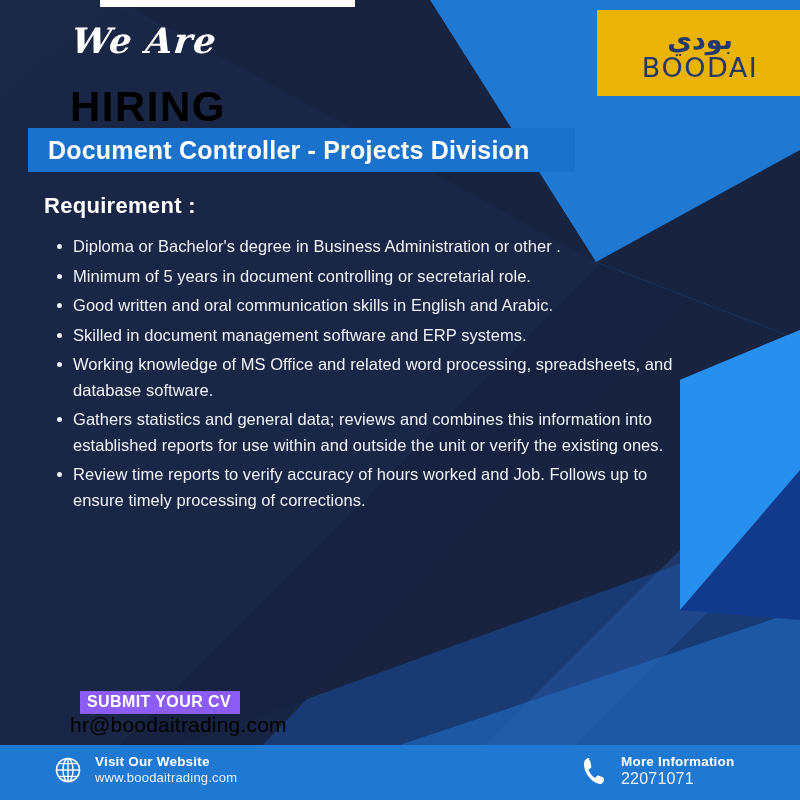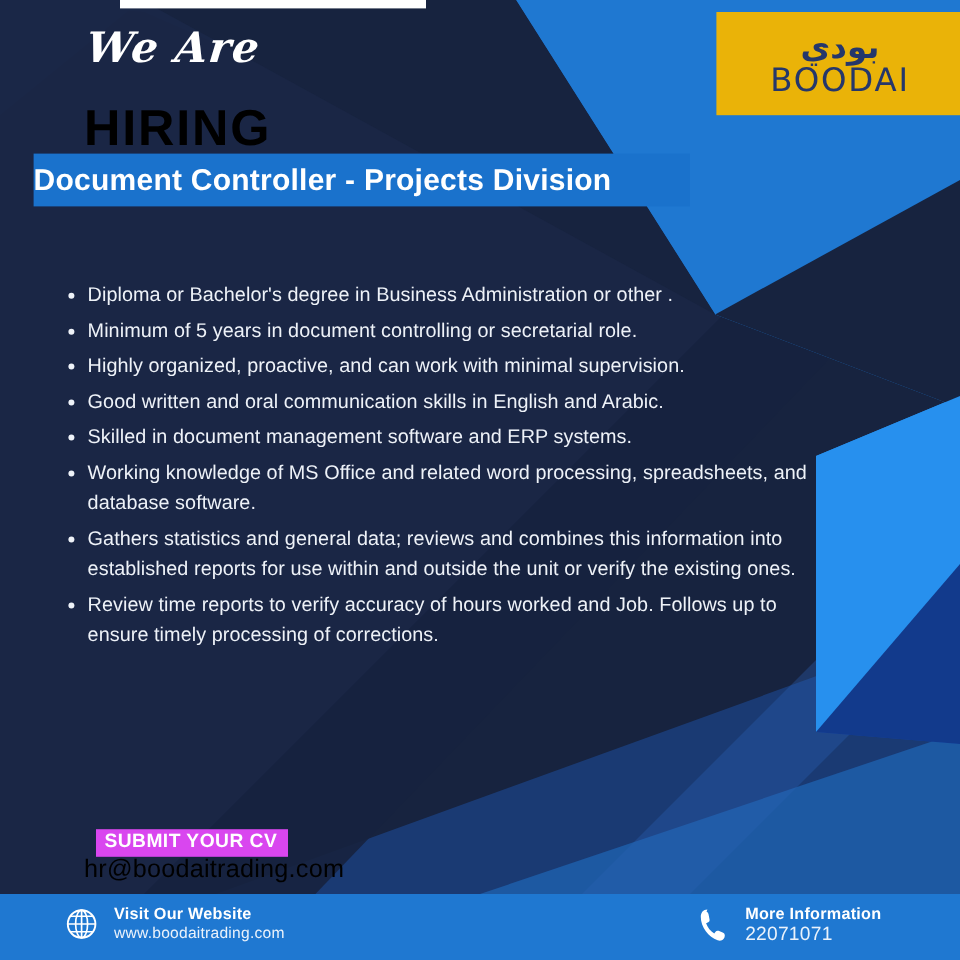--- a/index.html
+++ b/index.html
@@ -71,21 +71,21 @@
   
   .title-banner {
     position:absolute; left:28px; top:128px;
     width:547px; height:44px;
     background:#1a72cc;
     display:flex; align-items:center;
   }
   .title-banner span {
     font-size:25px; font-weight:bold;
     color:#ffffff;
-    padding-left:0;
+    padding-left:20px;
     letter-spacing:0.2px;
   }
 
   
   .req-heading {
     position:absolute; left:44px; top:193px;
     font-size:22px; font-weight:bold;
     color:#ffffff;
     letter-spacing:0.3px;
   }
@@ -108,21 +108,21 @@
     position:absolute;
     left:5px; top:10px;
     width:5px; height:5px;
     border-radius:50%;
     background:#eef2f8;
   }
 
   
   .submit-tag {
     position:absolute; left:80px; top:691px;
-    background:#d946ef;
+    background:#8b5cf6;
     color:#ffffff;
     font-size:16px; font-weight:bold;
     padding:2px 9px 3px 7px;
     letter-spacing:0.4px;
   }
   .submit-email {
     position:absolute; left:70px; top:713px;
     font-size:21px;
     color:#000000;
     letter-spacing:0.2px;
@@ -188,24 +188,24 @@
     <div class="logo-en">BOODAI</div>
   </div>
 
   <div class="we-are">We Are</div>
   <div class="hiring">HIRING</div>
 
   <div class="title-banner">
     <span>Document Controller - Projects Division</span>
   </div>
 
+  <div class="req-heading">Requirement :</div>
   <ul class="req-list" id="req-list">
       <li> Diploma or Bachelor's degree in Business Administration or other .</li>
       <li>Minimum of 5 years in document controlling or secretarial role.</li>
-      <li>Highly organized, proactive, and can work with minimal supervision.</li>
       <li>Good written and oral communication skills in English and Arabic.</li>
       <li>Skilled in document management software and ERP systems.</li>
       <li>Working knowledge of MS Office and related word processing, spreadsheets, and database software.</li>
       <li>Gathers statistics and general data; reviews and combines this information into established reports for use within and outside the unit or verify the existing ones.</li>
       <li>Review time reports to verify accuracy of hours worked and Job. Follows up to ensure timely processing of corrections.</li>
     </ul>
 
   <div class="submit-tag">SUBMIT YOUR CV</div>
   <div class="submit-email">hr@boodaitrading.com</div>
 

